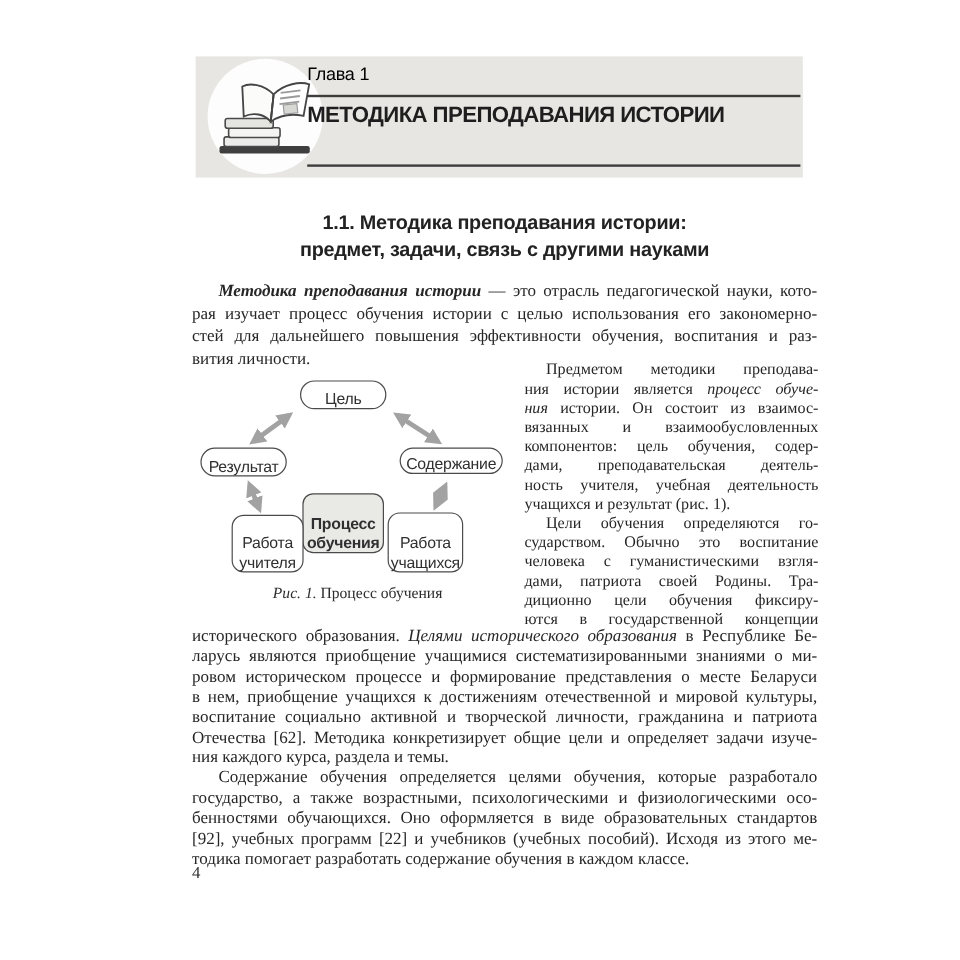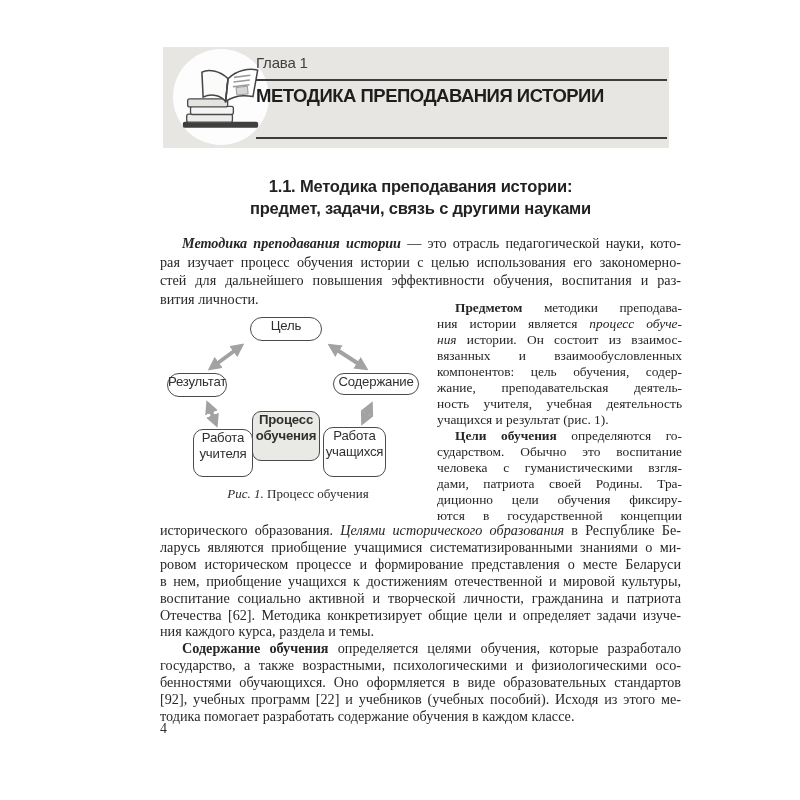--- a/index.html
+++ b/index.html
@@ -10,21 +10,21 @@
   html,body{width:800px;height:800px;}
   body{background:var(--c-page);position:relative;overflow:hidden;
        font-family:"Liberation Serif","DejaVu Serif",serif;color:var(--c-body);}
   .abs{position:absolute;}
 
   
   .band{left:163px;top:47px;width:506px;height:101px;background:var(--c-band);}
   .icon-circle{left:10px;top:2px;width:96px;height:96px;border-radius:50%;background:#fdfdfd;
                display:flex;align-items:center;justify-content:center;}
   .chapter{left:93px;top:7px;font-family:"Liberation Sans",sans-serif;font-size:15px;
-           letter-spacing:-0.2px;color:#404040;}
+           letter-spacing:-0.2px;color:#000000;}
   .rule{left:93px;width:411px;height:2px;background:var(--c-rule);}
   .rule1{top:32px;} .rule2{top:90px;}
   .band-title{left:93px;top:36px;width:411px;font-family:"Liberation Sans",sans-serif;
               font-weight:700;font-size:18.5px;line-height:26px;letter-spacing:-0.5px;
               color:var(--c-ink);}
 
   
   .sec-head{left:160px;top:176px;width:521px;text-align:center;
             font-family:"Liberation Sans",sans-serif;font-weight:700;font-size:16.5px;
             line-height:21.5px;letter-spacing:-0.2px;color:#222;}
@@ -32,34 +32,34 @@
   
   .tblock{text-align:justify;}
   .line{text-align:justify;text-align-last:justify;white-space:normal;}
   .line.last{text-align-last:left;}
   .line.indent{text-indent:22px;}
   .intro{left:160px;top:234px;width:521px;font-size:14.2px;line-height:18.6px;}
   .rcol{left:437px;top:300px;width:245px;font-size:13.4px;line-height:16px;}
   .rcol .line.indent{text-indent:18px;}
   .bottom{left:160px;top:522px;width:521px;font-size:14.2px;line-height:16.9px;}
   .r-n{font-style:normal;font-weight:400;}
-  .r-b{font-weight:700;}
+  .r-b{font-weight:400;}
   .r-i{font-style:italic;}
   .r-bi{font-weight:700;font-style:italic;}
 
   
   .fig{left:163px;top:312px;width:270px;height:200px;}
   .fig svg.arrows{position:absolute;left:0;top:0;}
   .node{position:absolute;border:1.6px solid var(--c-border);background:#fff;
-        display:flex;flex-direction:column;align-items:center;justify-content:flex-start;
+        display:flex;flex-direction:column;align-items:center;justify-content:flex-end;
         font-family:"Liberation Sans",sans-serif;font-size:13.2px;line-height:15.5px;
         letter-spacing:-0.2px;color:#303030;text-align:center;}
   .pill{border-radius:13px;}
   .n-goal{left:87px;top:5px;width:72px;height:24px;}
-  .n-result{left:4px;top:61px;width:60px;height:24px;}
+  .n-result{left:4px;top:61px;width:72px;height:24px;}
   .n-content{left:170px;top:61px;width:86px;height:22px;}
   .n-center{left:89px;top:51px;width:68px;height:50px;border-radius:9px;
             background:var(--c-fill);font-weight:700;margin-top:48px;}
   .n-teacher{left:30px;top:117px;width:60px;height:48px;border-radius:10px;}
   .n-students{left:160px;top:115px;width:63px;height:50px;border-radius:10px;}
   .caption{position:absolute;left:0;top:174px;width:270px;text-align:center;
            font-size:13px;color:#2c2c2c;}
   .caption .cap-i{font-style:italic;}
 
   .pagenum{left:160px;top:721px;font-size:14px;color:#333;}
@@ -147,21 +147,21 @@
     <span class="cap-i">Рис. 1.</span><span> Процесс обучения</span>
   </div>
 </div>
 
 <div class="abs tblock rcol" id="rcol">
     <div class="line indent"><span class="r-b">Предметом</span><span class="r-n"> методики преподава-</span></div>
     <div class="line"><span class="r-n">ния истории является </span><span class="r-i">процесс обуче-</span></div>
     <div class="line"><span class="r-i">ния</span><span class="r-n"> истории. Он состоит из взаимос-</span></div>
     <div class="line"><span class="r-n">вязанных и взаимообусловленных</span></div>
     <div class="line"><span class="r-n">компонентов: цель обучения, содер-</span></div>
-    <div class="line"><span class="r-n">жание, преподавательская деятель-</span></div>
+    <div class="line"><span class="r-n">дами, преподавательская деятель-</span></div>
     <div class="line"><span class="r-n">ность учителя, учебная деятельность</span></div>
     <div class="line last"><span class="r-n">учащихся и результат (рис. 1).</span></div>
     <div class="line indent"><span class="r-b">Цели обучения</span><span class="r-n"> определяются го-</span></div>
     <div class="line"><span class="r-n">сударством. Обычно это воспитание</span></div>
     <div class="line"><span class="r-n">человека с гуманистическими взгля-</span></div>
     <div class="line"><span class="r-n">дами, патриота своей Родины. Тра-</span></div>
     <div class="line"><span class="r-n">диционно цели обучения фиксиру-</span></div>
     <div class="line"><span class="r-n">ются в государственной концепции</span></div>
   </div>
 

